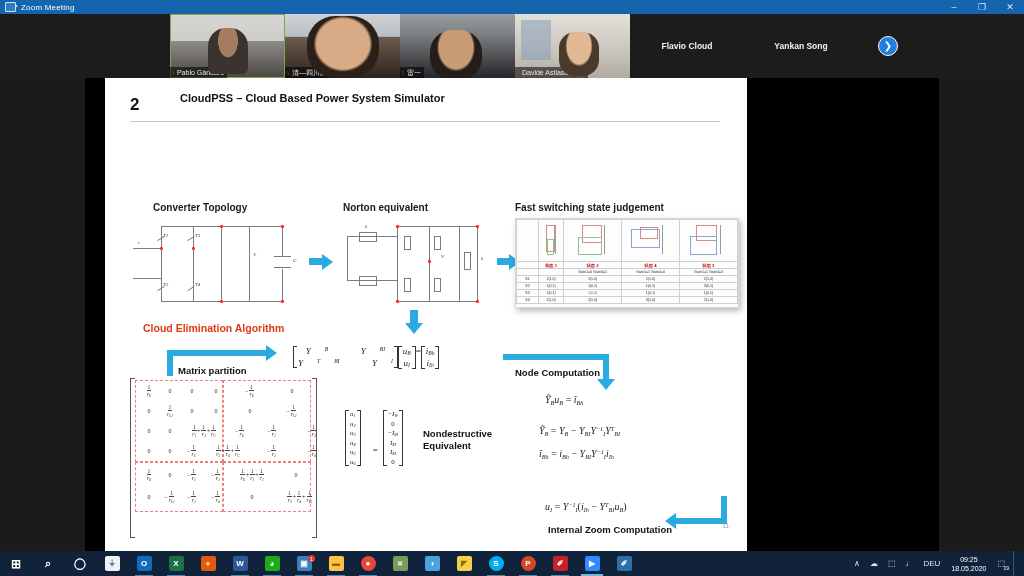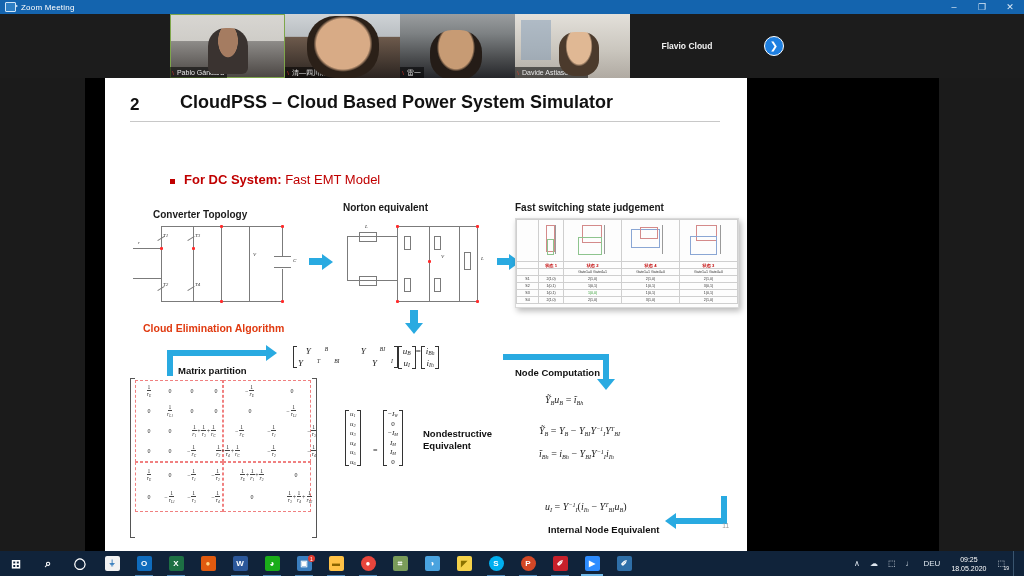--- a/index.html
+++ b/index.html
@@ -47,21 +47,21 @@
   .camD:after{content:"";position:absolute;left:44px;top:18px;width:40px;height:44px;border-radius:16px;
               background:radial-gradient(ellipse at 50% 32%,#e0b894 0 42%,#4b3a2c 48% 100%);}
   .camD:before{content:"";position:absolute;left:6px;top:6px;width:30px;height:40px;background:#7f99b5;opacity:.5;}
 
   
   .screen{position:absolute;left:0;top:78px;width:1024px;height:473px;background:#1b1b1b;}
   .letterbox{position:absolute;left:85px;top:0;width:854px;height:473px;background:#000;}
   .slide{position:absolute;left:105px;top:0;width:642px;height:473px;background:#ffffff;}
 
   .slide-num{position:absolute;left:25px;top:17px;font-size:17px;font-weight:bold;color:#111;}
-  .slide-title{position:absolute;left:75px;top:14px;font-size:18px;font-weight:bold;color:#111;
+  .slide-title{position:absolute;left:75px;top:14px;font-size:11px;font-weight:bold;color:#111;
                white-space:nowrap;}
   .title-rule{position:absolute;left:25px;top:43px;width:590px;height:1px;background:#c8c8c8;}
 
   .b1{position:absolute;left:38px;top:70px;display:flex;align-items:baseline;}
   .bsq{width:5px;height:5px;background:#2b2b2b;margin-right:9px;display:inline-block;}
   .b1 .txt{font-size:14.5px;font-weight:bold;color:#111;}
   .b2{position:absolute;left:65px;top:94px;display:flex;align-items:baseline;}
   .bsq.red{background:#c00000;}
   .b2 .txt{font-size:13px;color:#c00000;}
   .b2 .txt b{font-weight:bold;}
@@ -185,42 +185,41 @@
         <div class="nm">
           <span class="mic">\</span>
           <span class="t">Davide Astiaso Ga...</span>
         </div>
       </div>
 
       <div class="audiotile">
         <span>Flavio Cloud</span>
       </div>
 
+      <div class="audiotile">
+        <span>Yankan Song</span>
+      </div>
 
       <div class="nextwrap">
         <div class="nextbtn">❯</div>
       </div>
     </div>
   </div>
 
   <div class="screen">
     <div class="letterbox"></div>
 
     <div class="slide">
 
       <div class="slide-num">2</div>
       <div class="slide-title">CloudPSS – Cloud Based Power System Simulator</div>
       <div class="title-rule"></div>
 
-      <div class="b2">
-        <span class="bsq red"></span>
-        <span class="txt"><b>For DC System:</b><span> Fast EMT Model</span></span>
-      </div>
-
-      <div class="h3" style="left:48px;top:131px;">Converter Topology</div>
+
+      <div class="h3" style="left:48px;top:124px;">Converter Topology</div>
       <div class="h3" style="left:238px;top:124px;">Norton equivalent</div>
       <div class="h3" style="left:410px;top:124px;">Fast switching state judgement</div>
 
       <div class="circ" style="left:28px;top:144px;width:170px;height:84px;">
         <div class="wire" style="left:28px;top:4px;width:1px;height:76px;"></div>
         <div class="wire" style="left:28px;top:4px;width:60px;height:1px;"></div>
         <div class="wire" style="left:28px;top:79px;width:60px;height:1px;"></div>
         <div class="wire" style="left:60px;top:4px;width:1px;height:76px;"></div>
         <div class="wire" style="left:88px;top:4px;width:1px;height:76px;"></div>
         <div class="wire" style="left:88px;top:4px;width:62px;height:1px;"></div>
@@ -590,21 +589,21 @@
 
       <div class="arrow" style="left:560px;top:418px;width:70px;height:30px;">
         <div class="arr-r-tail" style="left:10px;top:22px;width:52px;height:6px;"></div>
         <div class="arr-r-tail" style="left:56px;top:0;width:6px;height:28px;"></div>
         <div class="arr-r" style="position:absolute;left:0;top:17px;transform:rotate(180deg);"></div>
       </div>
 
       <div class="eq" style="left:440px;top:423px;font-size:10px;">
         <i>u</i><span class="sub">I</span> = <i>Y</i><span class="sup">−1</span><span class="sub">I</span>(<i>i</i><span class="sub">Ih</span> − <i>Y</i><span class="sup">T</span><span class="sub">BI</span><i>u</i><span class="sub">B</span>)
       </div>
-      <div class="blklbl" style="left:443px;top:446px;">Internal Node Equivalent</div>
+      <div class="blklbl" style="left:443px;top:446px;">Internal Zoom Computation</div>
 
       <div class="pagenum">11</div>
     </div>
   </div>
 
   <div class="taskbar">
     <div class="tbi">
         <div class="gl" style="background:transparent;color:#ffffff;font-size:12px;">⊞</div>
       </div>
     <div class="tbi">

